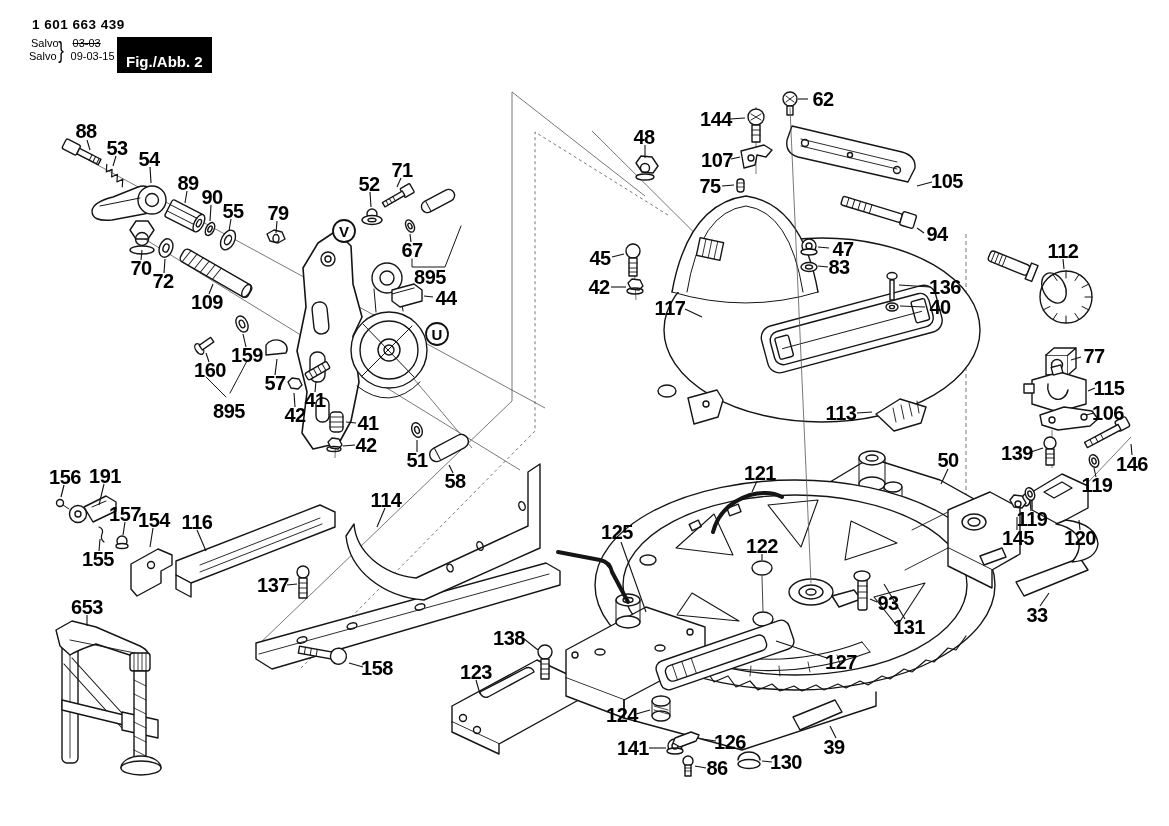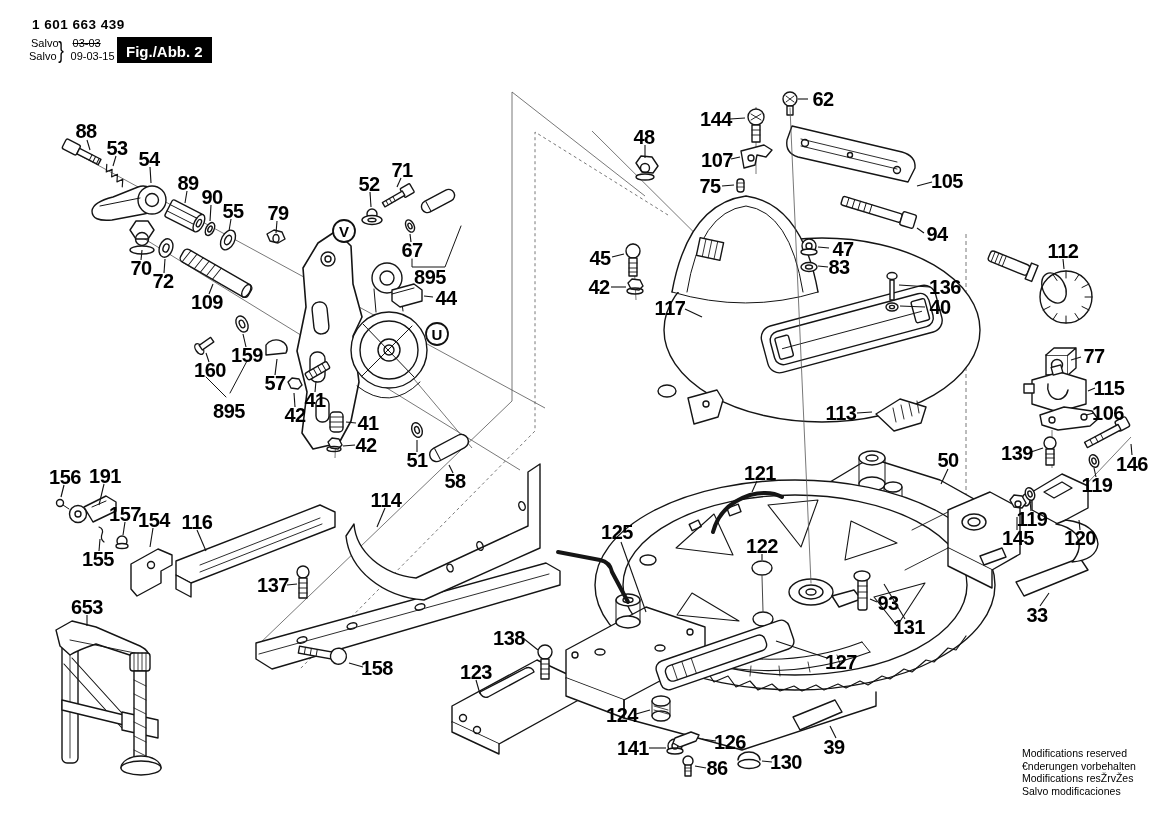--- a/index.html
+++ b/index.html
@@ -7,21 +7,21 @@
          font-family:"Liberation Sans","DejaVu Sans",sans-serif;color:#000;}
   .stage svg{position:absolute;left:0;top:0;}
   .abs{position:absolute;white-space:nowrap;}
   .pn{left:32px;top:17px;font-size:13.5px;font-weight:bold;letter-spacing:.5px;}
   .issue-row{left:31px;top:37px;font-size:11px;}
   .stand-row{left:29px;top:50px;font-size:11px;}
   .brace{left:57px;top:36px;font-size:24px;font-weight:normal;transform:scaleX(.7);}
   .val{margin-left:14px;}
   .struck{text-decoration:line-through;}
   .figbox{left:117px;top:37px;background:#000;color:#fff;font-size:15px;font-weight:bold;
-          padding:6px 9px 3px 9px;}
+          padding:16px 9px 3px 9px;}
   .footer{left:1022px;top:747px;font-size:10.5px;line-height:12.5px;}
   text.callout{font-size:20px;font-weight:bold;fill:#000;text-anchor:middle;
                font-family:"Liberation Sans","DejaVu Sans",sans-serif;letter-spacing:-0.5px;}
   text.badge{font-size:15px;font-weight:bold;fill:#000;text-anchor:middle;
              font-family:"Liberation Sans","DejaVu Sans",sans-serif;}
   line.leader{stroke:#111;stroke-width:1.1;}
   circle.badge-ring{fill:#fff;stroke:#111;stroke-width:1.8;}
 </style>
 </head>
 <body>
@@ -657,20 +657,14 @@
 <div class="abs pn">1 601 663 439</div>
 <div class="abs issue-row">
   <span>Salvo</span><span class="val struck">03-03</span>
 </div>
 <div class="abs stand-row">
   <span>Salvo</span><span class="val">09-03-15</span>
 </div>
 <div class="abs brace">}</div>
 <div class="abs figbox">Fig./Abb. 2</div>
 
-<div class="abs footer">
-  <div>Modifications reserved</div>
-  <div>€nderungen vorbehalten</div>
-  <div>Modifications resŽrvŽes</div>
-  <div>Salvo modificaciones</div>
+
 </div>
 
-</div>
-
 </body></html>

